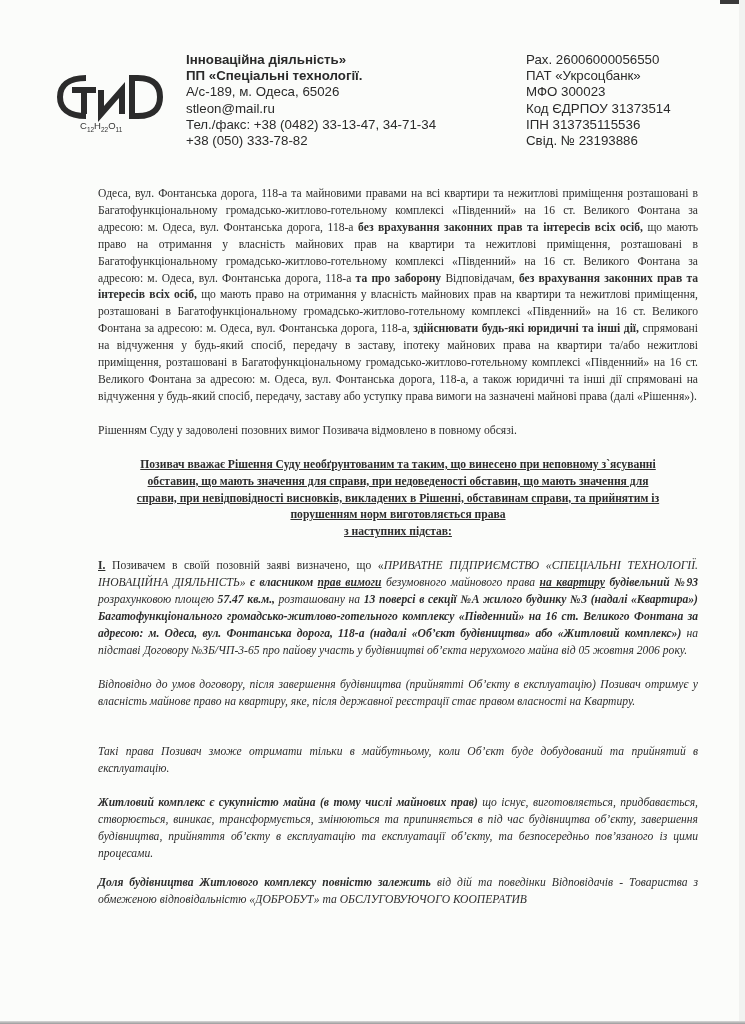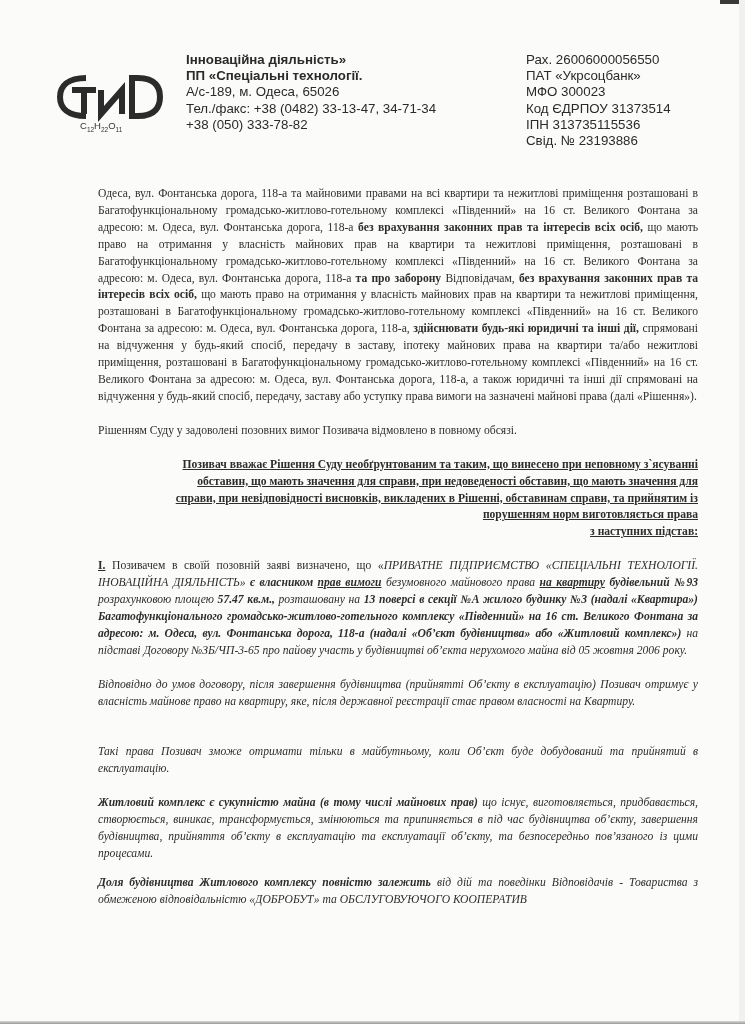--- a/index.html
+++ b/index.html
@@ -17,21 +17,21 @@
   .bank{position:absolute;left:479px;top:52px;font-size:13.3px;line-height:16.2px;color:#2a2a2a;margin-left:47px;}
   .line{display:block;white-space:nowrap;}
   
   .body{position:absolute;left:98px;top:186px;width:600px;font-family:Liberation Serif, serif;font-size:11.6px;line-height:16.9px;color:#2d2d2d;}
   .p{margin:0;text-align:justify;}
   .gap{height:17px;}
   .gap-s{height:12px;}
   .b{font-weight:bold;}
   .i{font-style:italic;}
   .u{text-decoration:underline;}
-  .center{text-align:right;font-weight:bold;text-decoration:underline;}
+  .center{text-align:center;font-weight:bold;text-decoration:underline;}
   .italic-p{font-style:italic;}
 </style>
 </head>
 <body>
 
 <div class="scan-top"></div>
 <div class="scan-right"></div>
 
 <div class="logo">
   <svg width="108" height="50" viewBox="0 0 108 50">
@@ -40,20 +40,21 @@
     <path d="M45 18 L45 42 L66 18 L66 42" fill="none" stroke="#2b2b2b" stroke-width="6"></path>
     <path d="M76 6 L76 44 L82 44 C100 44 104 34 104 25 C104 16 100 6 82 6 Z" fill="none" stroke="#2b2b2b" stroke-width="6"></path>
   </svg>
 </div>
 <div class="logo-formula"><span>C</span><sub>12</sub><span>H</span><sub>22</sub><span>O</span><sub>11</sub></div>
 
 <div class="company">
   <span class="line b">Інноваційна діяльність»</span>
   <span class="line b">ПП «Спеціальні технології.</span>
   <span class="line">А/с-189, м. Одеса, 65026</span>
+  <span class="line">stleon@mail.ru</span>
   <span class="line">Тел./факс: +38 (0482) 33-13-47, 34-71-34</span>
   <span class="line">+38 (050) 333-78-82</span>
 </div>
 
 <div class="bank">
   <span class="line">Рах. 26006000056550</span>
   <span class="line">ПАТ «Укрсоцбанк»</span>
   <span class="line">МФО 300023</span>
   <span class="line">Код ЄДРПОУ 31373514</span>
   <span class="line">ІПН 313735115536</span>

